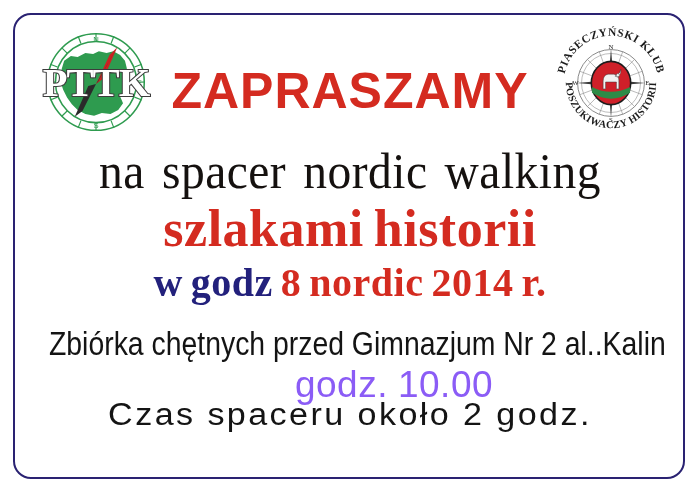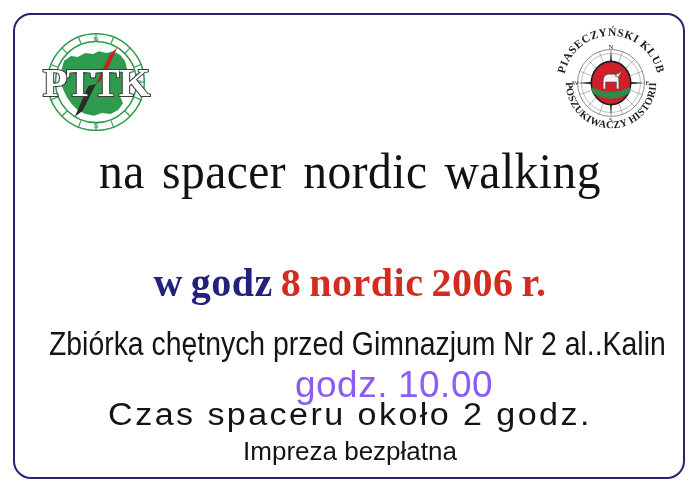--- a/index.html
+++ b/index.html
@@ -231,33 +231,36 @@
         <path fill="#f2f2f2" stroke="#3a3a3a" stroke-width="0.5" d="
           M52,66 L52,58 Q52,52 57,51 L63,51 Q68,52 68,57 L68,66
           L65.5,66 L65.5,59 L54.5,59 L54.5,66 Z"></path>
         <path fill="#f2f2f2" stroke="#3a3a3a" stroke-width="0.5" d="
           M64,53 Q70,50 70,46 Q71,50 67,54 Z"></path>
         <circle cx="67" cy="52" r="1.6" fill="#f2f2f2" stroke="#3a3a3a" stroke-width="0.4"></circle>
       </g>
     </svg>
   </div>
 
+  <div class="line" id="line-zapraszamy">ZAPRASZAMY</div>
 
   <div class="line" id="line-spacer">
     <span class="w">na</span><span class="w">spacer</span><span class="w">nordic</span><span class="w">walking</span>
   </div>
 
+  <div class="line" id="line-szlakami">
+    <span class="w">szlakami</span><span class="w">historii</span>
+  </div>
 
   <div class="line" id="line-data">
-    <span class="w navy">w</span><span class="w navy">godz</span><span class="w red">8</span><span class="w red">nordic</span><span class="w red">2006</span><span class="w red">r.</span>
+    <span class="w navy">w</span><span class="w navy">godz</span><span class="w red">8</span><span class="w red">nordic</span><span class="w red">2014</span><span class="w red">r.</span>
   </div>
 
   <div class="line" id="line-zbiorka">Zbiórka chętnych przed Gimnazjum Nr 2 al..Kalin</div>
 
   <div class="line" id="line-godz">
     <span>godz.</span><span class="gap"></span><span>10.00</span>
   </div>
 
   <div class="line" id="line-czas">Czas spaceru około 2 godz.</div>
 
-  <div class="line" id="line-impreza">Impreza bezpłatna</div>
 
 </div>
 
 </body></html>

